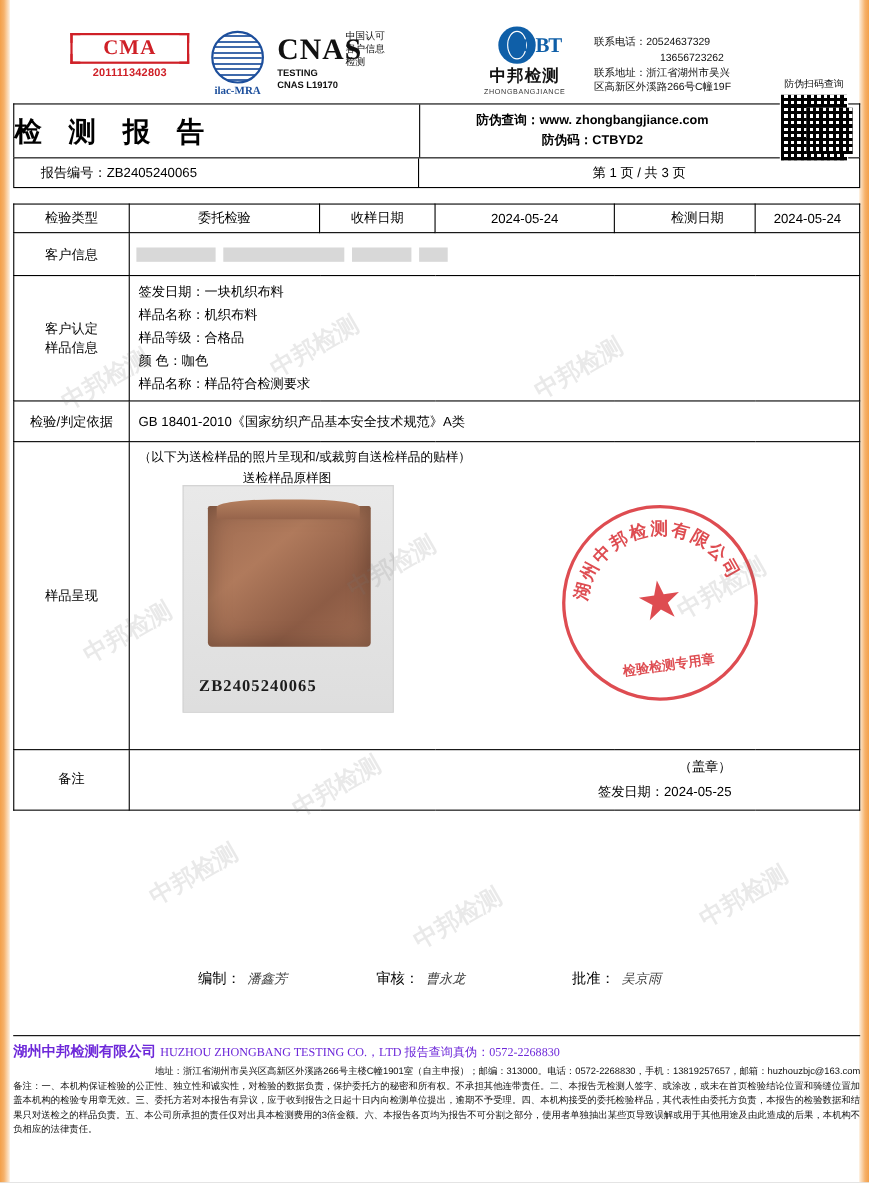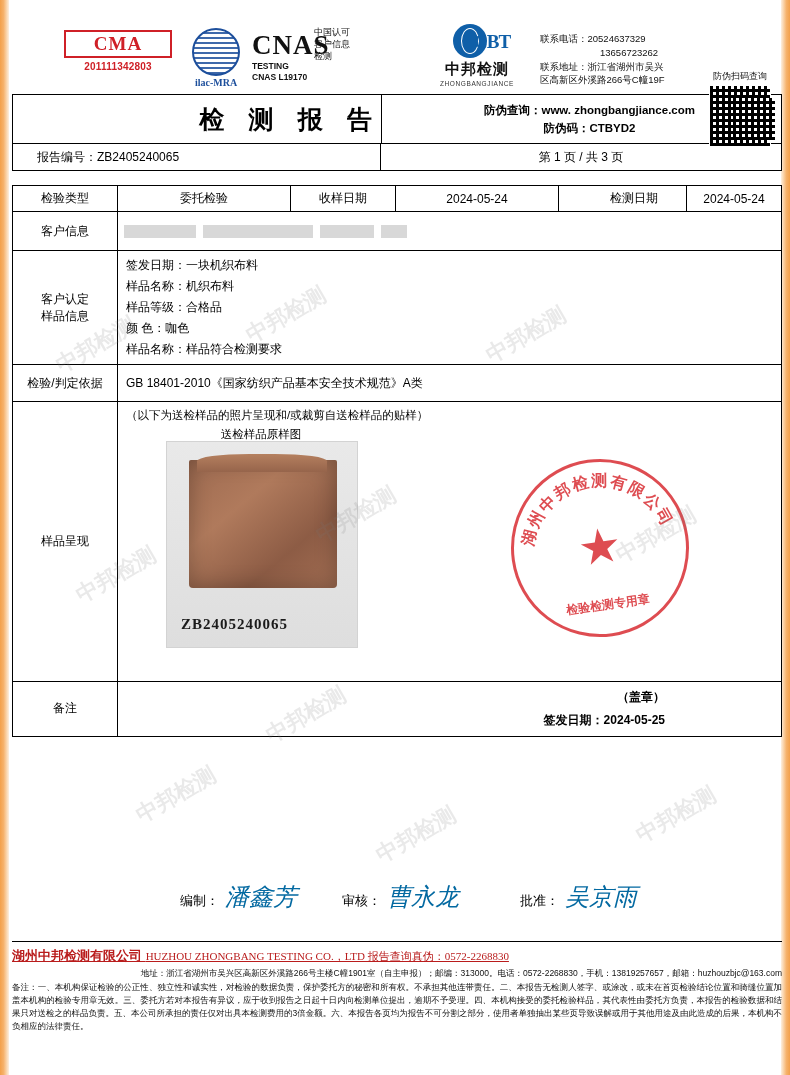--- a/index.html
+++ b/index.html
@@ -213,35 +213,35 @@
     border: 1px solid #000;
     border-bottom: none;
     display: flex;
     height: 48px;
     margin-top: 4px;
   }
   .titleblk .tl {
     flex: 0 0 368px;
     display: flex;
     align-items: center;
-    justify-content: flex-end;
+    justify-content: flex-start;
     border-right: 1px solid #000;
   }
   .report-title {
     font-size: 25px;
     font-weight: bold;
     letter-spacing: 9px;
     font-family: "Liberation Serif", serif;
     color: #000;
   }
   .titleblk .tr {
     flex: 1;
     display: flex;
     align-items: center;
-    justify-content: flex-end;
+    justify-content: center;
     position: relative;
     padding-right: 86px;
     box-sizing: border-box;
   }
   .anti-lines {
     font-size: 11.5px;
     font-weight: bold;
     line-height: 1.6;
     color: #000;
     text-align: center;
@@ -391,57 +391,55 @@
     font-size: 12px;
     font-weight: bold;
   }
 
   .remark-cell { height: 42px; }
   .seal-line {
     text-align: right;
     font-size: 12px;
     line-height: 1.9;
     padding-right: 110px;
-    font-weight: bold;
   }
 
   
   .sign-row {
     position: relative;
     height: 70px;
     margin-top: 128px;
     font-size: 13px;
   }
   .sign {
     position: absolute;
     top: 16px;
     white-space: nowrap;
   }
   .sign .hand {
     font-family: "Liberation Serif", serif;
-    font-size: 24px;
+    font-size: 12px;
     font-style: italic;
     margin-left: 6px;
-    color: #0369a1;
+    color: #404040;
   }
   .s1 { left: 168px; }
   .s2 { left: 330px; }
   .s3 { left: 508px; }
 
   
   .footer {
     border-top: 1.6px solid #000;
     margin-top: 6px;
     padding-top: 5px;
   }
   .f-title {
     font-size: 13px;
     font-weight: bold;
-    color: #b91c1c;
-    text-decoration: underline;
+    color: #6d28d9;
   }
   .f-title .en {
     font-size: 11px;
     font-weight: normal;
     font-family: "Liberation Serif", serif;
   }
   .f-line {
     font-size: 8.5px;
     line-height: 1.55;
     color: #111;

